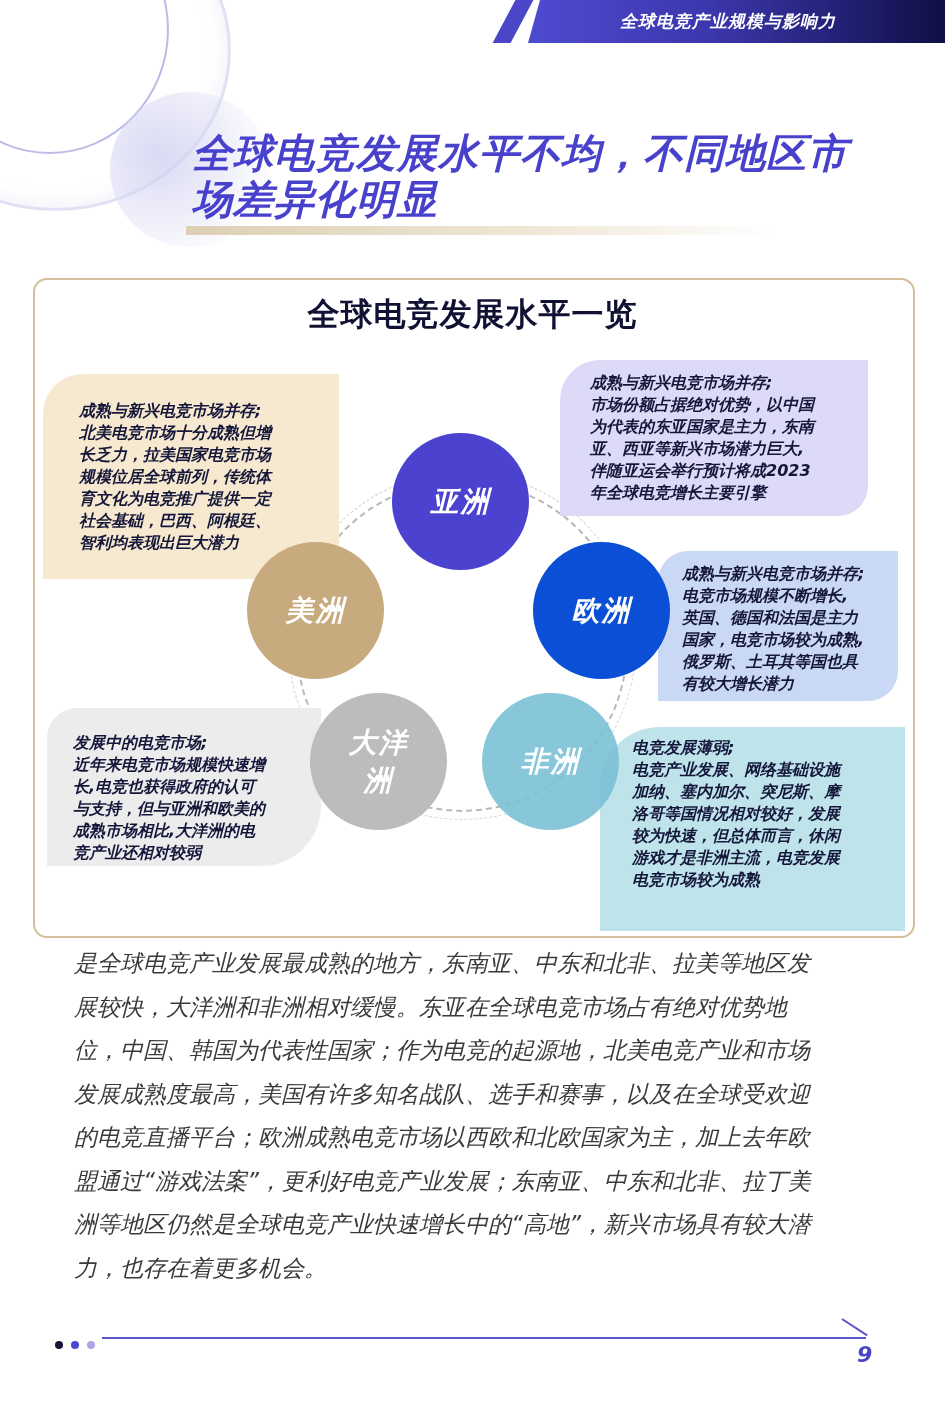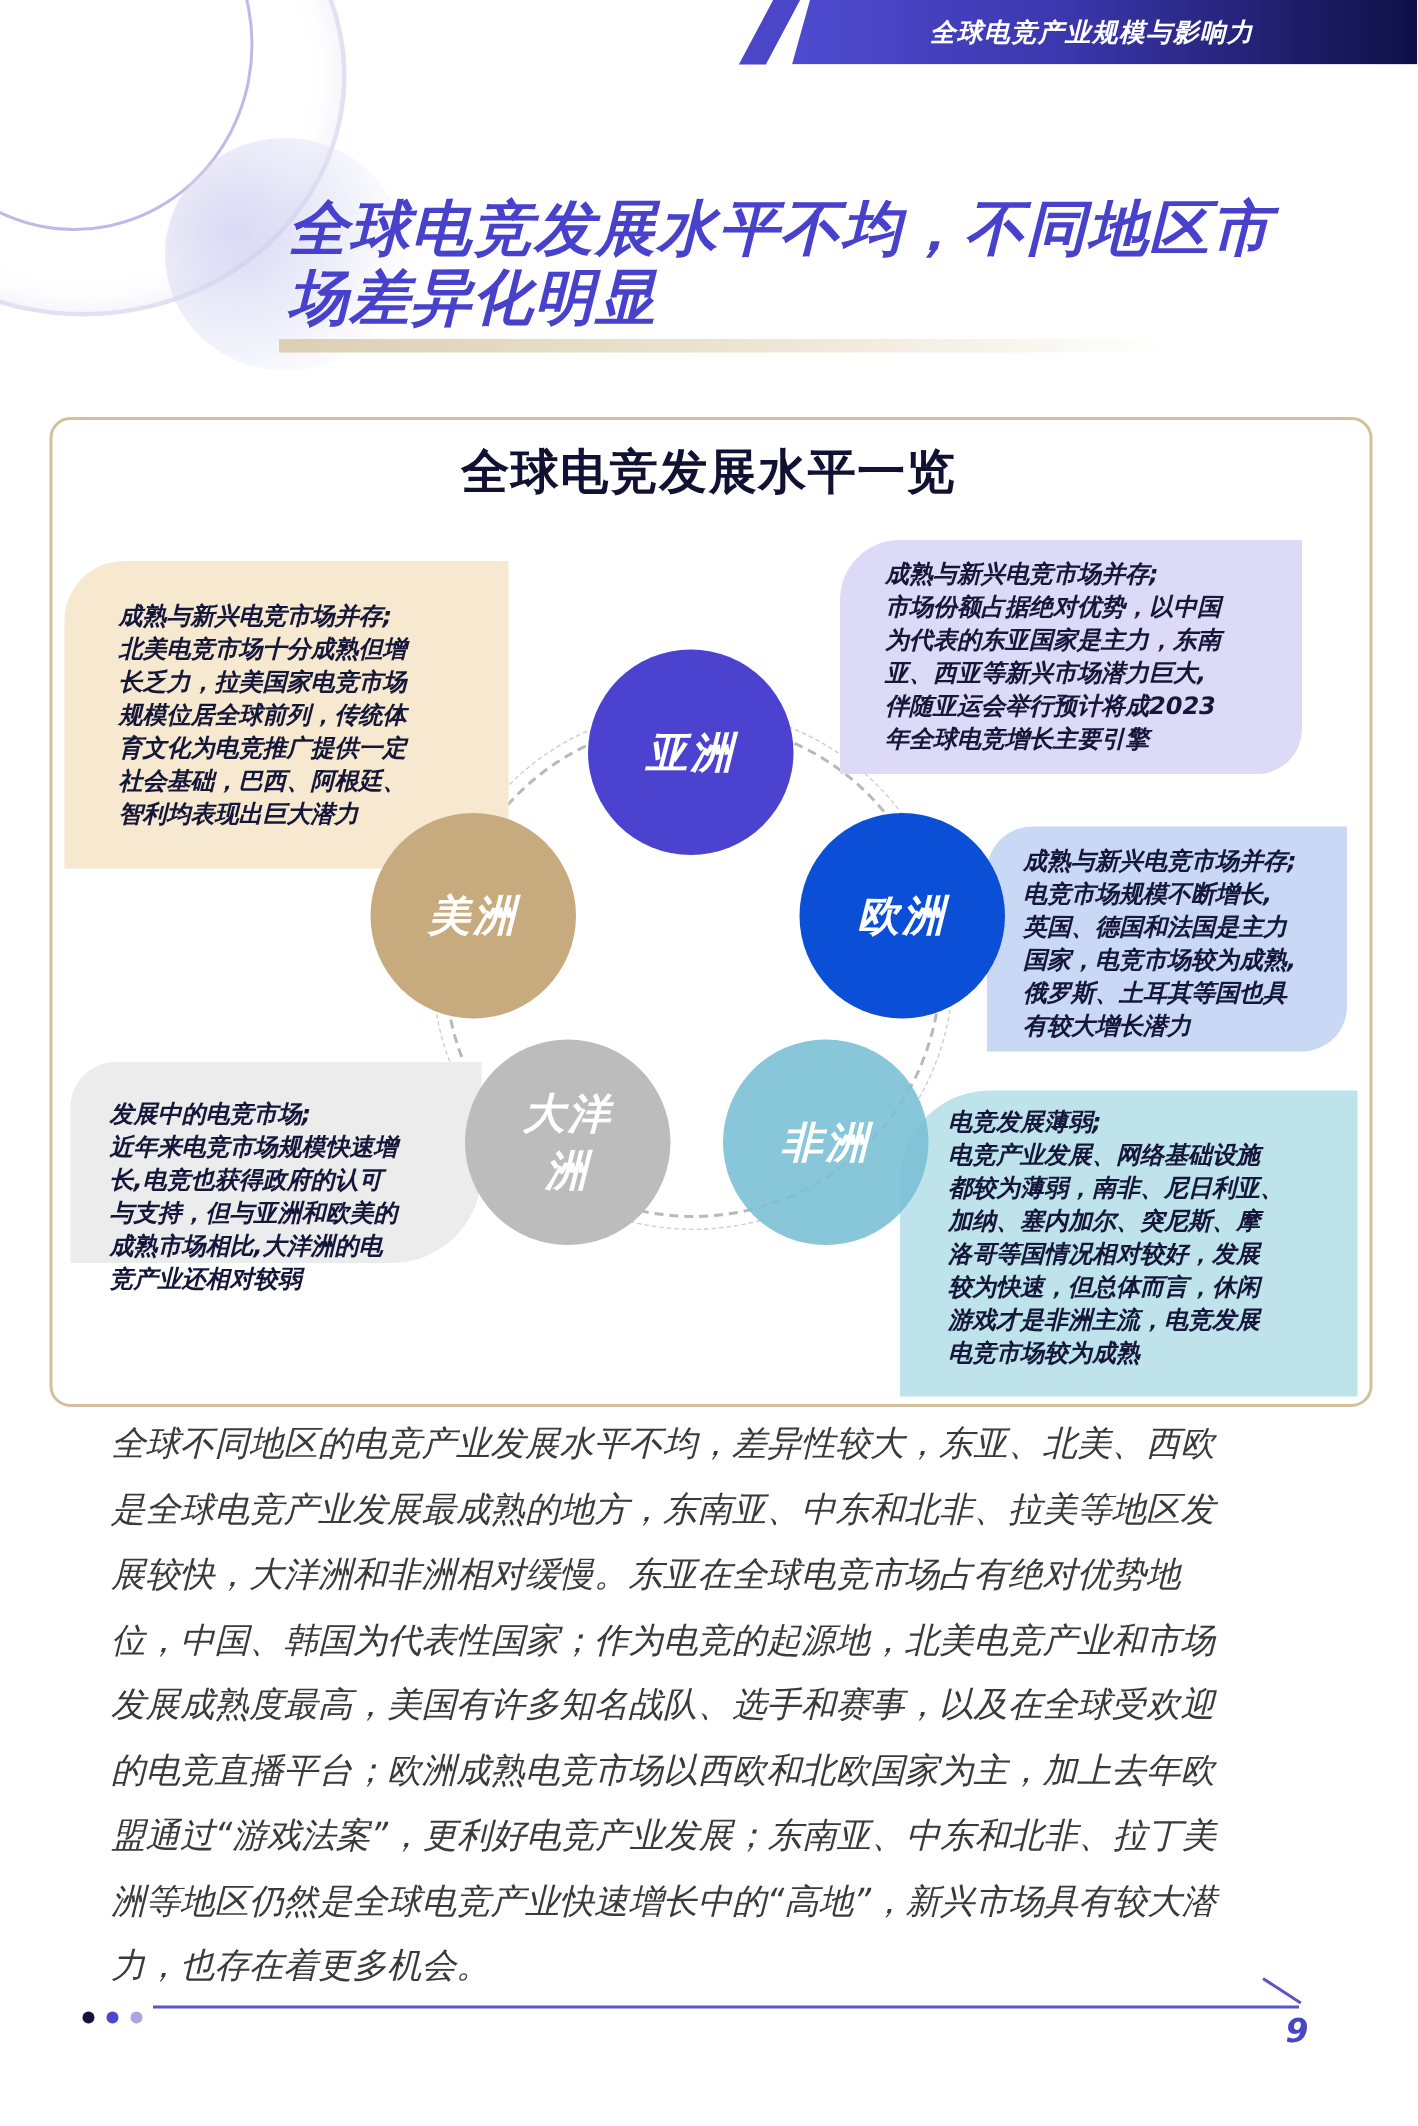--- a/index.html
+++ b/index.html
@@ -68,21 +68,21 @@
   }
   .note-asia {
     left: 560px; top: 360px; width: 308px; height: 156px;
     background: #dcdaf7; border-radius: 40px 0 30px 0; padding: 12px 10px 0 30px;
   }
   .note-europe {
     left: 658px; top: 551px; width: 240px; height: 150px;
     background: #c9d8f4; border-radius: 30px 0 30px 0; padding: 12px 4px 0 24px;
   }
   .note-oceania {
-    left: 47px; top: 708px; width: 274px; height: 134px;
+    left: 47px; top: 708px; width: 274px; height: 158px;
     background: #ececed; border-radius: 30px 0 60px 0; padding: 24px 10px 0 26px;
   }
   .note-africa {
     left: 600px; top: 727px; width: 305px; height: 204px;
     background: #bfe3ea; border-radius: 60px 0 0 0; padding: 10px 6px 0 32px;
   }
   .note .line { display: block; white-space: nowrap; }
   .orbit {
     position: absolute; left: 296px; top: 480px; width: 332px; height: 332px;
     border-radius: 50%; border: 2px dashed #b9b9bd; box-sizing: border-box;
@@ -181,21 +181,20 @@
   <span class="line">近年来电竞市场规模快速增</span>
   <span class="line">长,电竞也获得政府的认可</span>
   <span class="line">与支持，但与亚洲和欧美的</span>
   <span class="line">成熟市场相比,大洋洲的电</span>
   <span class="line">竞产业还相对较弱</span>
 </div>
 
 <div class="note note-africa">
   <span class="line">电竞发展薄弱;</span>
   <span class="line">电竞产业发展、网络基础设施</span>
-  <span class="line">都较为薄弱，南非、尼日利亚、</span>
   <span class="line">加纳、塞内加尔、突尼斯、摩</span>
   <span class="line">洛哥等国情况相对较好，发展</span>
   <span class="line">较为快速，但总体而言，休闲</span>
   <span class="line">游戏才是非洲主流，电竞发展</span>
   <span class="line">电竞市场较为成熟</span>
 </div>
 
 <div class="region r-asia">
   <span>亚洲</span>
 </div>
@@ -209,21 +208,20 @@
   <span>
     <span style="display:block">大洋</span>
     <span style="display:block">洲</span>
   </span>
 </div>
 <div class="region r-africa">
   <span>非洲</span>
 </div>
 
 <div class="body-text">
-  <span class="line">全球不同地区的电竞产业发展水平不均，差异性较大，东亚、北美、西欧</span>
   <span class="line">是全球电竞产业发展最成熟的地方，东南亚、中东和北非、拉美等地区发</span>
   <span class="line">展较快，大洋洲和非洲相对缓慢。东亚在全球电竞市场占有绝对优势地</span>
   <span class="line">位，中国、韩国为代表性国家；作为电竞的起源地，北美电竞产业和市场</span>
   <span class="line">发展成熟度最高，美国有许多知名战队、选手和赛事，以及在全球受欢迎</span>
   <span class="line">的电竞直播平台；欧洲成熟电竞市场以西欧和北欧国家为主，加上去年欧</span>
   <span class="line">盟通过“游戏法案”，更利好电竞产业发展；东南亚、中东和北非、拉丁美</span>
   <span class="line">洲等地区仍然是全球电竞产业快速增长中的“高地”，新兴市场具有较大潜</span>
   <span class="line">力，也存在着更多机会。</span>
 </div>
 

